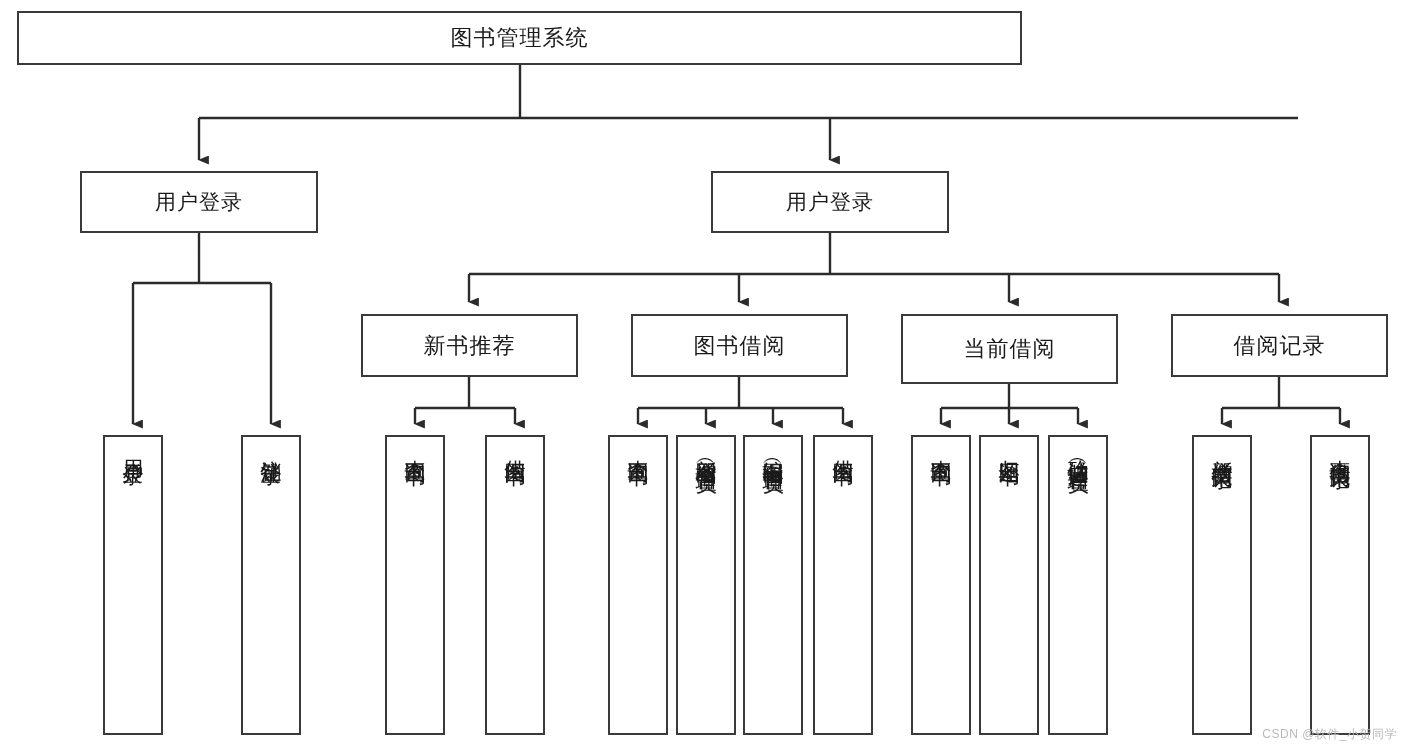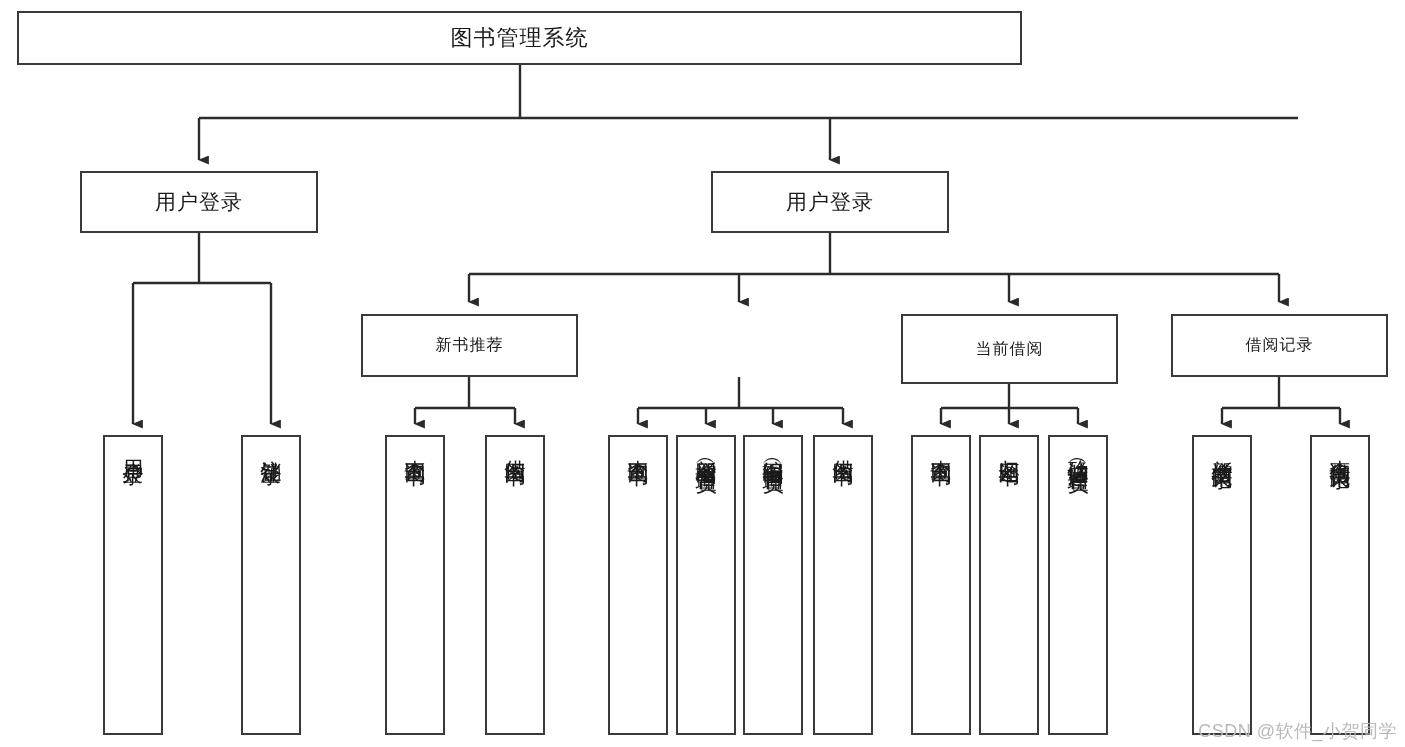--- a/index.html
+++ b/index.html
@@ -37,21 +37,21 @@
     justify-content: center;
     color: #1a1a1a;
   }
   .node.root {
     font-size: 22px;
   }
   .node.lvl2 {
     font-size: 21px;
   }
   .node.lvl3 {
-    font-size: 16px;
+    font-size: 22px;
   }
   .node.leaf {
     font-size: 21px;
     padding: 6px 0;
     align-items: flex-start;
   }
   .vtext {
     writing-mode: vertical-rl;
     text-orientation: upright;
     letter-spacing: 2px;
@@ -60,21 +60,21 @@
     display: block;
   }
   .htext {
     white-space: nowrap;
     letter-spacing: 1px;
   }
   .watermark {
     position: absolute;
     right: 8px;
     bottom: 4px;
-    font-size: 18px;
+    font-size: 12px;
     color: #b9b9b9;
     white-space: nowrap;
     letter-spacing: 0.5px;
   }
 </style>
 </head>
 <body>
 
 <div id="canvas">
 
@@ -137,20 +137,23 @@
   </div>
 
   <div class="node lvl2" style="left:711px; top:171px; width:238px; height:62px;">
     <span class="htext">用户登录</span>
   </div>
 
   <div class="node lvl3" style="left:361px; top:314px; width:217px; height:63px;">
     <span class="htext">新书推荐</span>
   </div>
 
+  <div class="node lvl3" style="left:631px; top:314px; width:217px; height:63px;">
+    <span class="htext">图书借阅</span>
+  </div>
 
   <div class="node lvl3" style="left:901px; top:314px; width:217px; height:70px;">
     <span class="htext">当前借阅</span>
   </div>
 
   <div class="node lvl3" style="left:1171px; top:314px; width:217px; height:63px;text-align:right;">
     <span class="htext">借阅记录</span>
   </div>
 
   <div class="node leaf" style="left:103px; top:435px; width:60px; height:300px; justify-content:center;">

